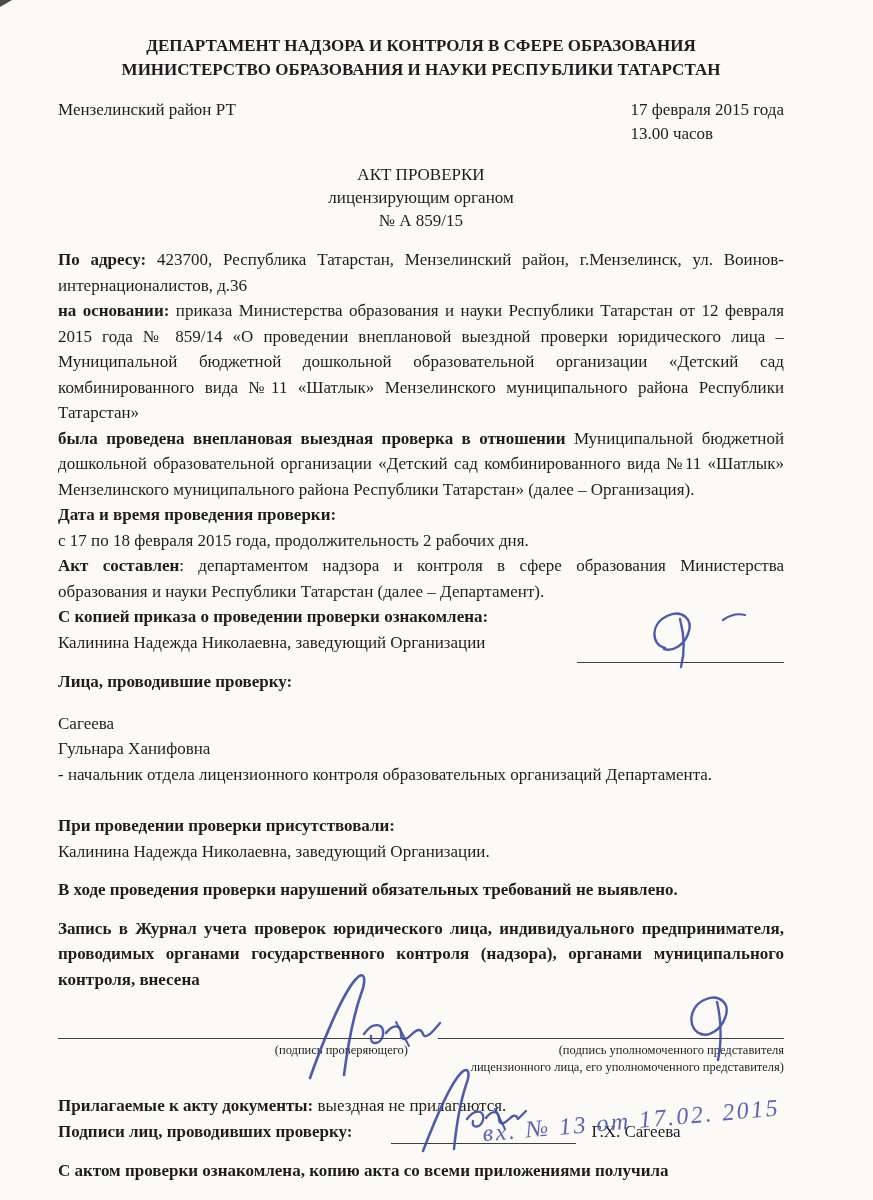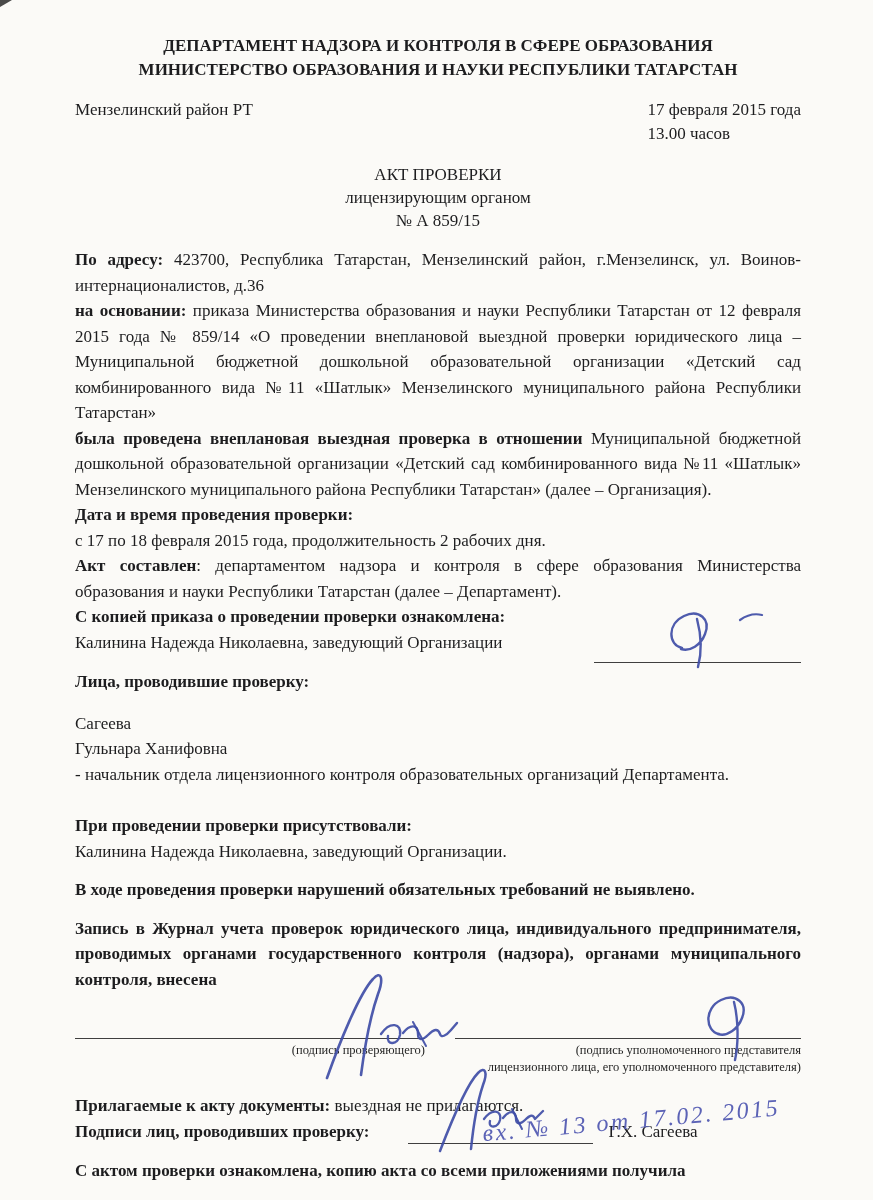--- a/index.html
+++ b/index.html
@@ -3,21 +3,21 @@
 <meta charset="utf-8">
 <style>
   html,body { margin:0; padding:0; background:#e8e6e2; }
   .page {
     position:relative; width:873px; height:1200px; margin:0 auto;
     background:#fbfaf7; overflow:hidden;
     font-family:"Liberation Serif", serif; color:#1d1d1f;
   }
   .corner-mark { position:absolute; left:0; top:0; width:12px; height:7px;
     background:#2a2a2a; clip-path:polygon(0 0,100% 0,0 100%); opacity:.85; }
-  .content { position:absolute; left:75px; top:34px; width:726px; }
+  .content { position:absolute; left:58px; top:34px; width:726px; }
 
   .doc-header { text-align:center; font-weight:bold; font-size:17px; line-height:24px; }
   .dateline { display:flex; justify-content:space-between; margin-top:16px; font-size:17px; line-height:24px; }
   .dateline .right { text-align:left; }
   .doc-title { text-align:center; font-size:17px; line-height:23px; margin-top:17px; }
 
   .body-block { margin-top:15px; }
   .para { font-size:17px; line-height:25.5px; text-align:justify; margin:0; }
   .para b { font-weight:bold; }
   .gap-m { margin-top:14px; }

